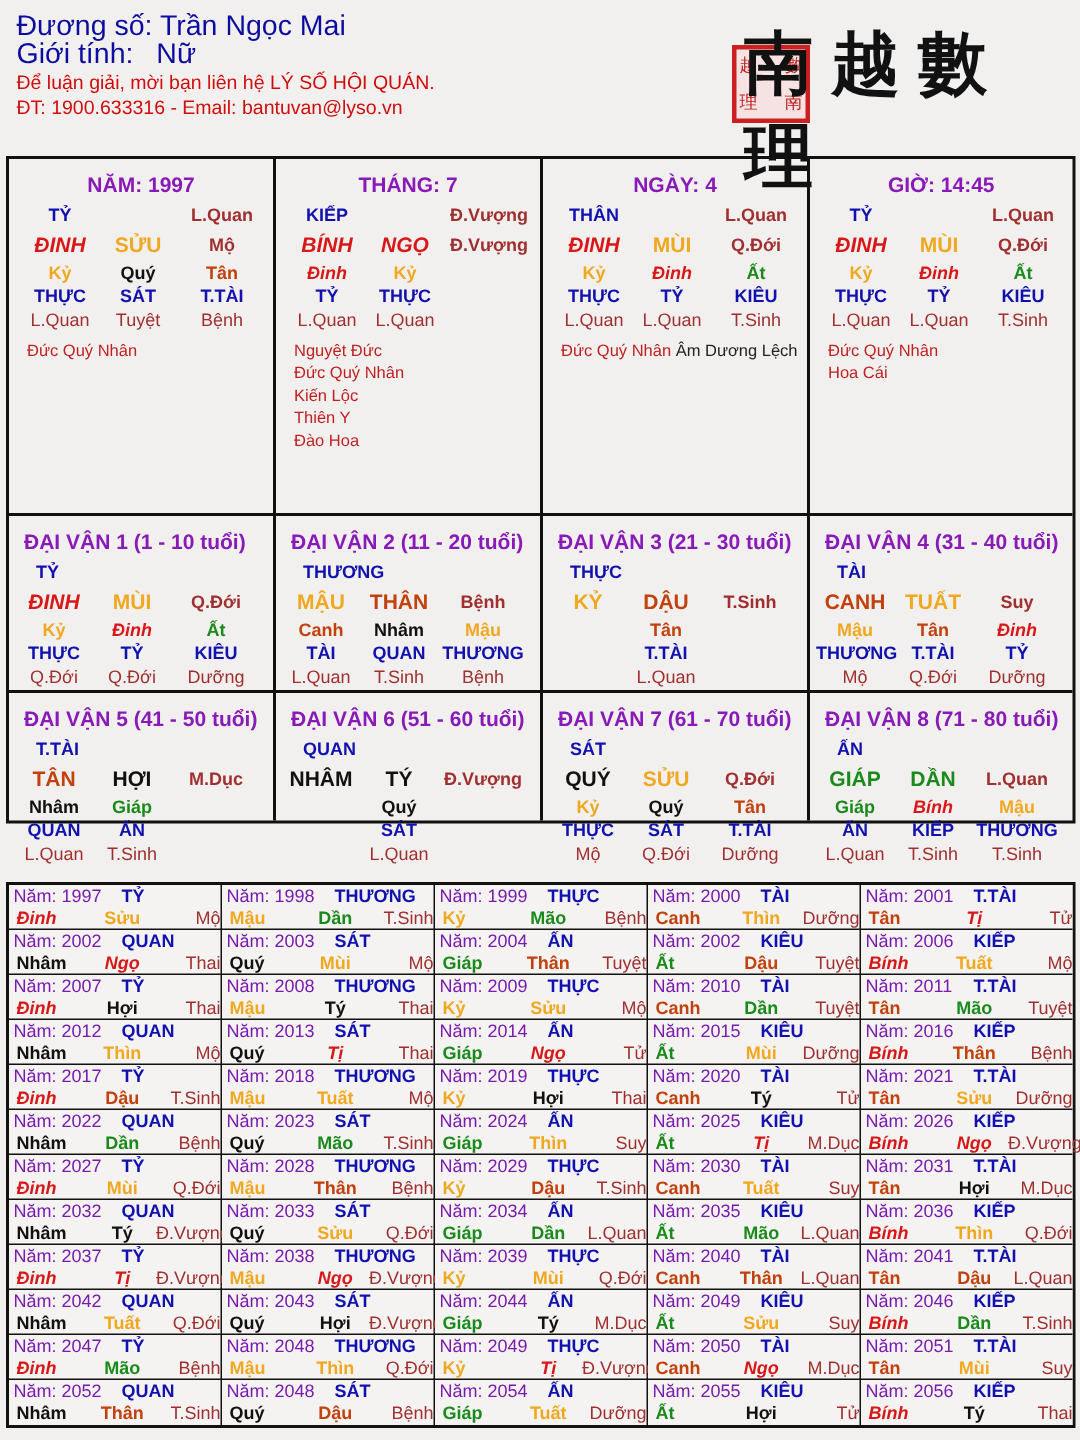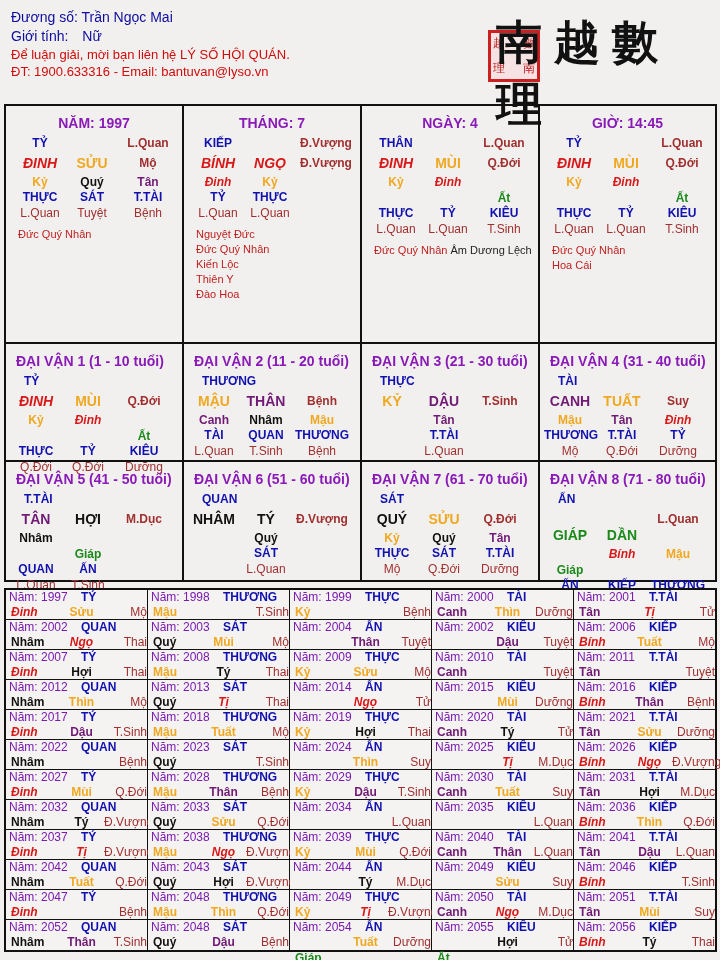--- a/index.html
+++ b/index.html
@@ -3,41 +3,41 @@
 <meta charset="utf-8">
 <style>
   * { box-sizing: border-box; margin: 0; padding: 0; }
   html, body { width: 720px; height: 960px; overflow: hidden; }
   body {
     background: #f2f0ee;
     font-family: "Liberation Sans", "DejaVu Sans", sans-serif;
     position: relative;
   }
   .header { position: absolute; left: 11px; top: 8px; width: 460px; }
-  .hdr-line { font-size: 14px; line-height: 19px; color: #0c0ca0; }
+  .hdr-line { font-size: 19px; line-height: 19px; color: #0c0ca0; }
   .hdr-line .val { margin-left: 10px; }
   .hdr-red { font-size: 13px; line-height: 17px; color: #d00c0c; }
   .logo { position: absolute; left: 478px; top: 10px; width: 240px; height: 72px; }
   .seal {
     position: absolute; left: 10px; top: 20px; width: 52px; height: 52px;
     border: 3px solid #cc2020; background: #f6e2e2;
   }
   .seal .in { position: absolute; font-size: 12px; color: #c02020; font-family: "DejaVu Serif", serif; }
   .logo-chars {
     position: absolute; left: 18px; top: 2px;
     font-family: "DejaVu Serif", serif; font-size: 46px; font-weight: bold; letter-spacing: 12px; color: #111;
   }
 
   .pillars { position: absolute; left: 4px; top: 104px; width: 713px; border: 2px solid #111; }
   .pgrid { display: grid; grid-template-columns: 178px 178px 178px 175px; }
   .pcell { border-right: 2px solid #111; position: relative; padding-top: 8px; }
   .pcell:last-child { border-right: none; }
   .prow1 .pcell { height: 236px; }
   .prow2 .pcell { height: 118px; border-top: 2px solid #111; }
-  .prow3 .pcell { height: 120px; border-top: 2px solid #111; }
+  .prow3 .pcell { height: 87px; border-top: 2px solid #111; }
 
   .ptitle { text-align: center; font-size: 14px; font-weight: bold; color: #8a1ab8; height: 20px; line-height: 18px; }
   .dv-title { font-size: 14px; font-weight: bold; color: #8a1ab8; padding-left: 10px; height: 20px; line-height: 18px; white-space: nowrap; }
   .trio { display: grid; grid-template-columns: 52px 52px 60px; padding-left: 8px; text-align: center; }
   .trio.dv { padding-left: 4px; }
   .t-god { font-size: 12px; font-weight: bold; color: #1111b0; height: 18px; line-height: 18px; }
   .t-big { font-size: 14px; font-weight: bold; height: 22px; line-height: 22px; }
   .t-small { font-size: 12px; font-weight: bold; height: 16px; line-height: 16px; }
   .t-god2 { font-size: 12px; font-weight: bold; color: #1111b0; height: 15px; line-height: 15px; }
   .t-life { font-size: 12px; color: #a03030; height: 16px; line-height: 16px; }
@@ -54,23 +54,23 @@
   .ay .yr { color: #7a1ab0; width: 72px; }
   .ay .god { color: #1111b0; font-weight: bold; }
   .ab { display: grid; grid-template-columns: 50px 45px 43px; font-size: 12px; line-height: 14px; height: 14px; }
   .ab .s { font-weight: bold; text-align: left; padding-left: 2px; }
   .ab .b { font-weight: bold; text-align: center; }
   .ab .l { color: #a03030; text-align: right; }
 
   
   .c-fire { color: #d81818; font-style: italic; }
   .c-earth { color: #f0a820; }
-  .c-metal { color: #701a75; }
+  .c-metal { color: #c2410c; }
   .c-water { color: #111111; }
-  .c-wood { color: #1a8a1a; margin-top: 16px; }
+  .c-wood { color: #1a8a1a; }
 </style>
 </head>
 <body>
 
 <div class="header">
   <div class="hdr-line">
     <span>Đương số:</span>
     <span>Trần Ngọc Mai</span>
   </div>
   <div class="hdr-line">

